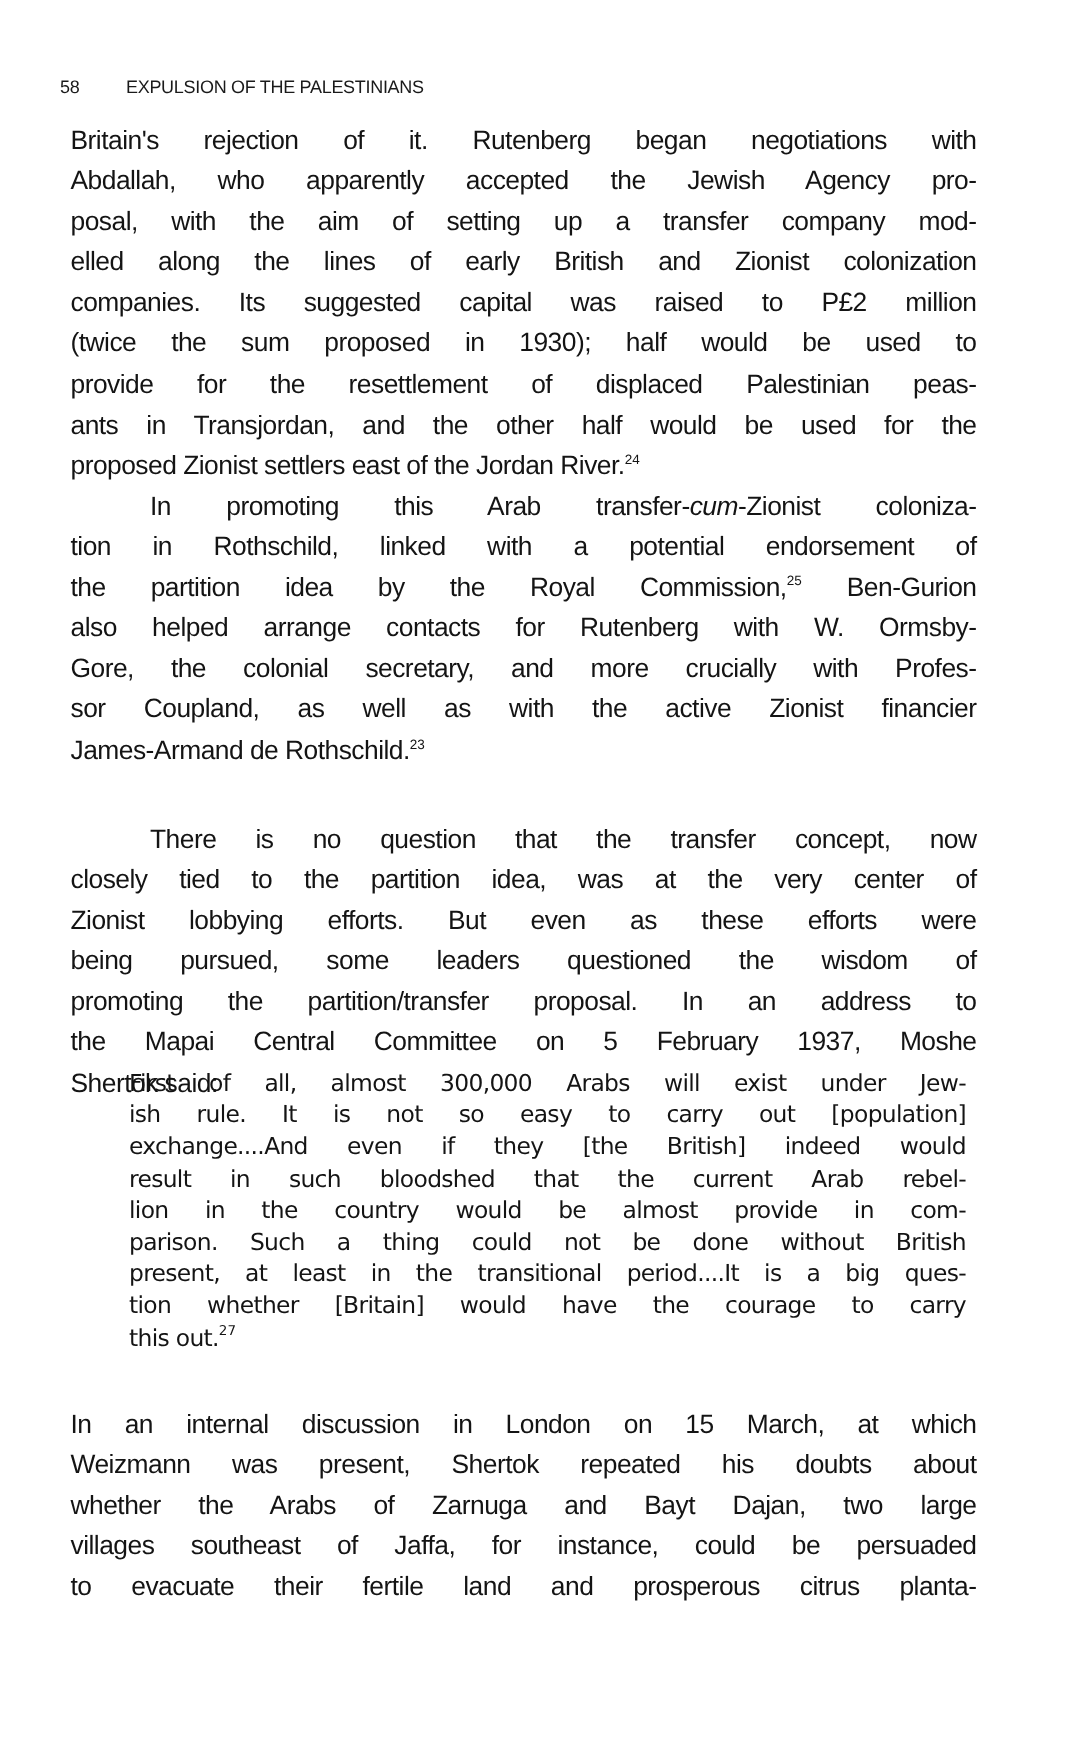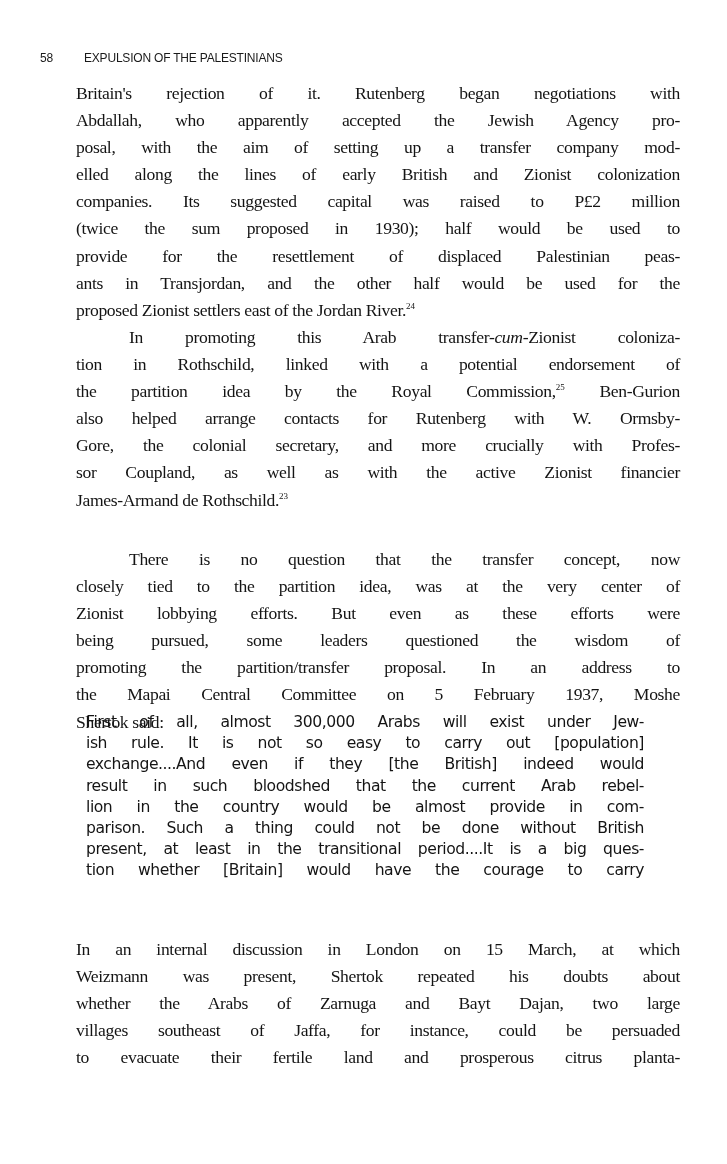--- a/index.html
+++ b/index.html
@@ -4,22 +4,22 @@
   <style>
     html, body { margin: 0; padding: 0; background: #ffffff; }
     body { width: 727px; height: 1164px; position: relative; overflow: hidden; color: #141414; }
     .running-head {
       position: absolute; left: 40px; top: 25px;
       font-family: "Liberation Sans", sans-serif; font-size: 12px; letter-spacing: -0.2px;
       color: #1a1a1a;
     }
     .running-head .pnum { display: inline-block; width: 44px; margin-top: 26px; }
     .text {
-      position: absolute; left: 76px; width: 604px;
-      font-family: Liberation Serif, serif; font-size: 17.6px; letter-spacing: -0.35px;
+      position: absolute; left: 47px; width: 604px;
+      font-family: Liberation Sans, sans-serif; font-size: 17.6px; letter-spacing: -0.35px;
     }
     .body-block { line-height: 27.1px; }
     .line { display: block; white-space: nowrap; text-align: justify; text-align-last: justify; height: 27.1px; }
     .line.last { text-align-last: left; }
     .line.indent { padding-left: 53px; }
     .quote {
       position: absolute; left: 86px; width: 558px;
       font-family: "DejaVu Sans", sans-serif; font-size: 15.6px; letter-spacing: -0.45px;
       line-height: 21.2px;
     }
@@ -68,20 +68,21 @@
 
 <div class="quote" style="top:712px;">
   <span class="line">First of all, almost 300,000 Arabs will exist under Jew-</span>
   <span class="line">ish rule.  It is not so easy to carry out [population]</span>
   <span class="line">exchange....And even if they [the British] indeed would</span>
   <span class="line">result in such bloodshed that the current Arab rebel-</span>
   <span class="line">lion in the country would be almost provide in com-</span>
   <span class="line">parison. Such a thing could not be done without British</span>
   <span class="line">present, at least in the transitional period....It is a big ques-</span>
   <span class="line">tion whether [Britain] would have the courage to carry</span>
+  <span class="line last"><span>this out.</span><sup>27</sup></span>
 </div>
 
 <div class="text body-block" style="top:936px;">
   <span class="line">In an internal discussion in London on 15 March, at which</span>
   <span class="line">Weizmann was present, Shertok repeated his doubts about</span>
   <span class="line">whether the Arabs of Zarnuga and Bayt Dajan, two large</span>
   <span class="line">villages southeast of Jaffa, for instance, could be persuaded</span>
   <span class="line">to evacuate their fertile land and prosperous citrus planta-</span>
 </div>
 

